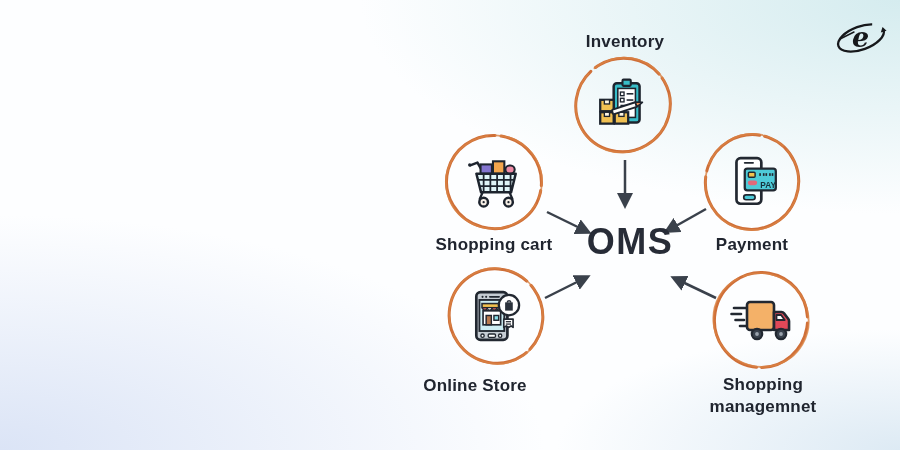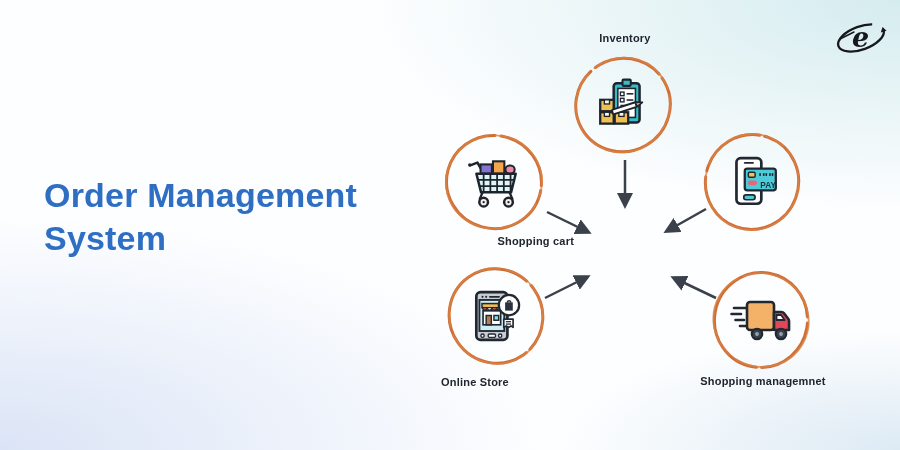--- a/index.html
+++ b/index.html
@@ -18,51 +18,48 @@
     letter-spacing:0.2px;
   }
   .oms{
     position:absolute;left:565px;top:221px;width:130px;text-align:center;
     font-size:36px;font-weight:800;color:#272c37;letter-spacing:1.5px;
   }
   .node{position:absolute;width:104px;height:104px;}
   .node .ring{position:absolute;left:0;top:0;}
   .node .icon{position:absolute;left:50%;top:50%;transform:translate(-50%,-50%);}
   .node-label{
-    position:absolute;text-align:center;font-size:11px;font-weight:700;
+    position:absolute;text-align:center;font-size:17px;font-weight:700;
     color:#20252f;line-height:1.3;letter-spacing:0.2px;
   }
   .arrows{position:absolute;left:0;top:0;pointer-events:none;}
   .logo{position:absolute;left:832px;top:14px;width:58px;height:46px;}
 </style>
 </head>
 <body>
 
 <div class="canvas">
 
-  <div class="title">
-    <div>Order Management</div>
-    <div>System</div>
-  </div>
 
   <svg class="arrows" width="900" height="450" viewBox="0 0 900 450">
     <defs>
       <marker id="ah" viewBox="0 0 10 10" refX="7.5" refY="5" markerWidth="6.5" markerHeight="6.5" orient="auto">
         <path d="M0,0 L10,5 L0,10 z" fill="#3a414b"></path>
       </marker>
     </defs>
     <g stroke="#3a414b" stroke-width="2.5" fill="none">
       <line x1="625" y1="160" x2="625" y2="205" marker-end="url(#ah)"></line>
       <line x1="547" y1="212" x2="588" y2="232" marker-end="url(#ah)"></line>
       <line x1="706" y1="209" x2="667" y2="231" marker-end="url(#ah)"></line>
       <line x1="545" y1="298" x2="587" y2="277" marker-end="url(#ah)"></line>
       <line x1="716" y1="298" x2="674" y2="278" marker-end="url(#ah)"></line>
     </g>
   </svg>
 
+  <div class="oms">OMS</div>
 
   <div class="node" style="left:571px;top:53px;">
     <svg class="ring" width="104" height="104" viewBox="0 0 104 104">
       <ellipse cx="52" cy="52" rx="47.5" ry="46.5" fill="none" stroke="#cf6f38" stroke-width="3" stroke-linecap="round" stroke-dasharray="210 6 70 5" transform="rotate(-30 52 52)"></ellipse>
       <ellipse cx="52" cy="52" rx="46.5" ry="48" fill="none" stroke="#da8243" stroke-width="1.8" opacity="0.8" stroke-linecap="round" stroke-dasharray="150 8 90 6" transform="rotate(40 52 52)"></ellipse>
     </svg>
     <svg class="icon" width="58" height="58" viewBox="0 0 56 56">
       <rect x="19" y="7" width="25" height="38" rx="3" fill="#37bdc8" stroke="#1d242e" stroke-width="2.4"></rect>
       <rect x="23" y="12" width="17" height="28" fill="#ffffff" stroke="#1d242e" stroke-width="1.5"></rect>
       <rect x="27.5" y="3.5" width="8" height="6" rx="1" fill="#37bdc8" stroke="#1d242e" stroke-width="2"></rect>
@@ -112,21 +109,21 @@
           <line x1="12" y1="30" x2="50" y2="30"></line>
       </g>
       <path d="M18 36 L15.2 42.5" stroke="#1d242e" stroke-width="2.2" stroke-linecap="round"></path>
       <path d="M44 36 L46.8 42.5" stroke="#1d242e" stroke-width="2.2" stroke-linecap="round"></path>
       <circle cx="19" cy="45.5" r="4.2" fill="#f6efe6" stroke="#1d242e" stroke-width="2.4"></circle>
       <circle cx="19" cy="45.5" r="1.1" fill="#1d242e"></circle>
       <circle cx="43" cy="45.5" r="4.2" fill="#f6efe6" stroke="#1d242e" stroke-width="2.4"></circle>
       <circle cx="43" cy="45.5" r="1.1" fill="#1d242e"></circle>
     </svg>
   </div>
-  <div class="node-label" style="left:414px;top:234px;width:160px;text-align:right;">Shopping cart</div>
+  <div class="node-label" style="left:414px;top:234px;width:160px;">Shopping cart</div>
 
   <div class="node" style="left:700px;top:130px;">
     <svg class="ring" width="104" height="104" viewBox="0 0 104 104">
       <ellipse cx="52" cy="52" rx="47.5" ry="46.5" fill="none" stroke="#cf6f38" stroke-width="3" stroke-linecap="round" stroke-dasharray="210 6 70 5" transform="rotate(-70 52 52)"></ellipse>
       <ellipse cx="52" cy="52" rx="46.5" ry="48" fill="none" stroke="#da8243" stroke-width="1.8" opacity="0.8" stroke-linecap="round" stroke-dasharray="150 8 90 6" transform="rotate(10 52 52)"></ellipse>
     </svg>
     <svg class="icon" width="58" height="58" viewBox="0 0 56 56">
       <rect x="13" y="5" width="24" height="44" rx="4" fill="#ffffff" stroke="#222831" stroke-width="2.6"></rect>
       <line x1="21" y1="9.5" x2="29" y2="9.5" stroke="#222831" stroke-width="1.8" stroke-linecap="round"></line>
       <rect x="21" y="15" width="30" height="21" rx="2.5" fill="#4ecbd8" stroke="#222831" stroke-width="2.2"></rect>
@@ -136,20 +133,21 @@
           <rect x="38.5" y="19.5" width="1.6" height="2.6"></rect>
         <rect x="41" y="19.5" width="1.6" height="2.6"></rect>
           <rect x="44.5" y="19.5" width="1.6" height="2.6"></rect>
         <rect x="47" y="19.5" width="1.6" height="2.6"></rect>
       </g>
       <rect x="24" y="26.5" width="9" height="4.6" rx="2.3" fill="#e2697a"></rect>
       <text x="36" y="33.5" font-family="Liberation Sans, sans-serif" font-size="8" font-weight="bold" fill="#16333c">PAY</text>
       <rect x="20" y="40.5" width="11" height="4.6" rx="2.3" fill="#4ecbd8" stroke="#222831" stroke-width="1.6"></rect>
     </svg>
   </div>
+  <div class="node-label" style="left:672px;top:234px;width:160px;">Payment</div>
 
   <div class="node" style="left:444px;top:264px;">
     <svg class="ring" width="104" height="104" viewBox="0 0 104 104">
       <ellipse cx="52" cy="52" rx="47.5" ry="46.5" fill="none" stroke="#cf6f38" stroke-width="3" stroke-linecap="round" stroke-dasharray="210 6 70 5" transform="rotate(55 52 52)"></ellipse>
       <ellipse cx="52" cy="52" rx="46.5" ry="48" fill="none" stroke="#da8243" stroke-width="1.8" opacity="0.8" stroke-linecap="round" stroke-dasharray="150 8 90 6" transform="rotate(-25 52 52)"></ellipse>
     </svg>
     <svg class="icon" width="58" height="58" viewBox="0 0 56 56">
       <rect x="9" y="5" width="30" height="46" rx="4" fill="#c6cdd4" stroke="#222831" stroke-width="2.6"></rect>
       <circle cx="15" cy="9.5" r="1" fill="#222831"></circle>
         <circle cx="18.5" cy="9.5" r="1" fill="#222831"></circle>

